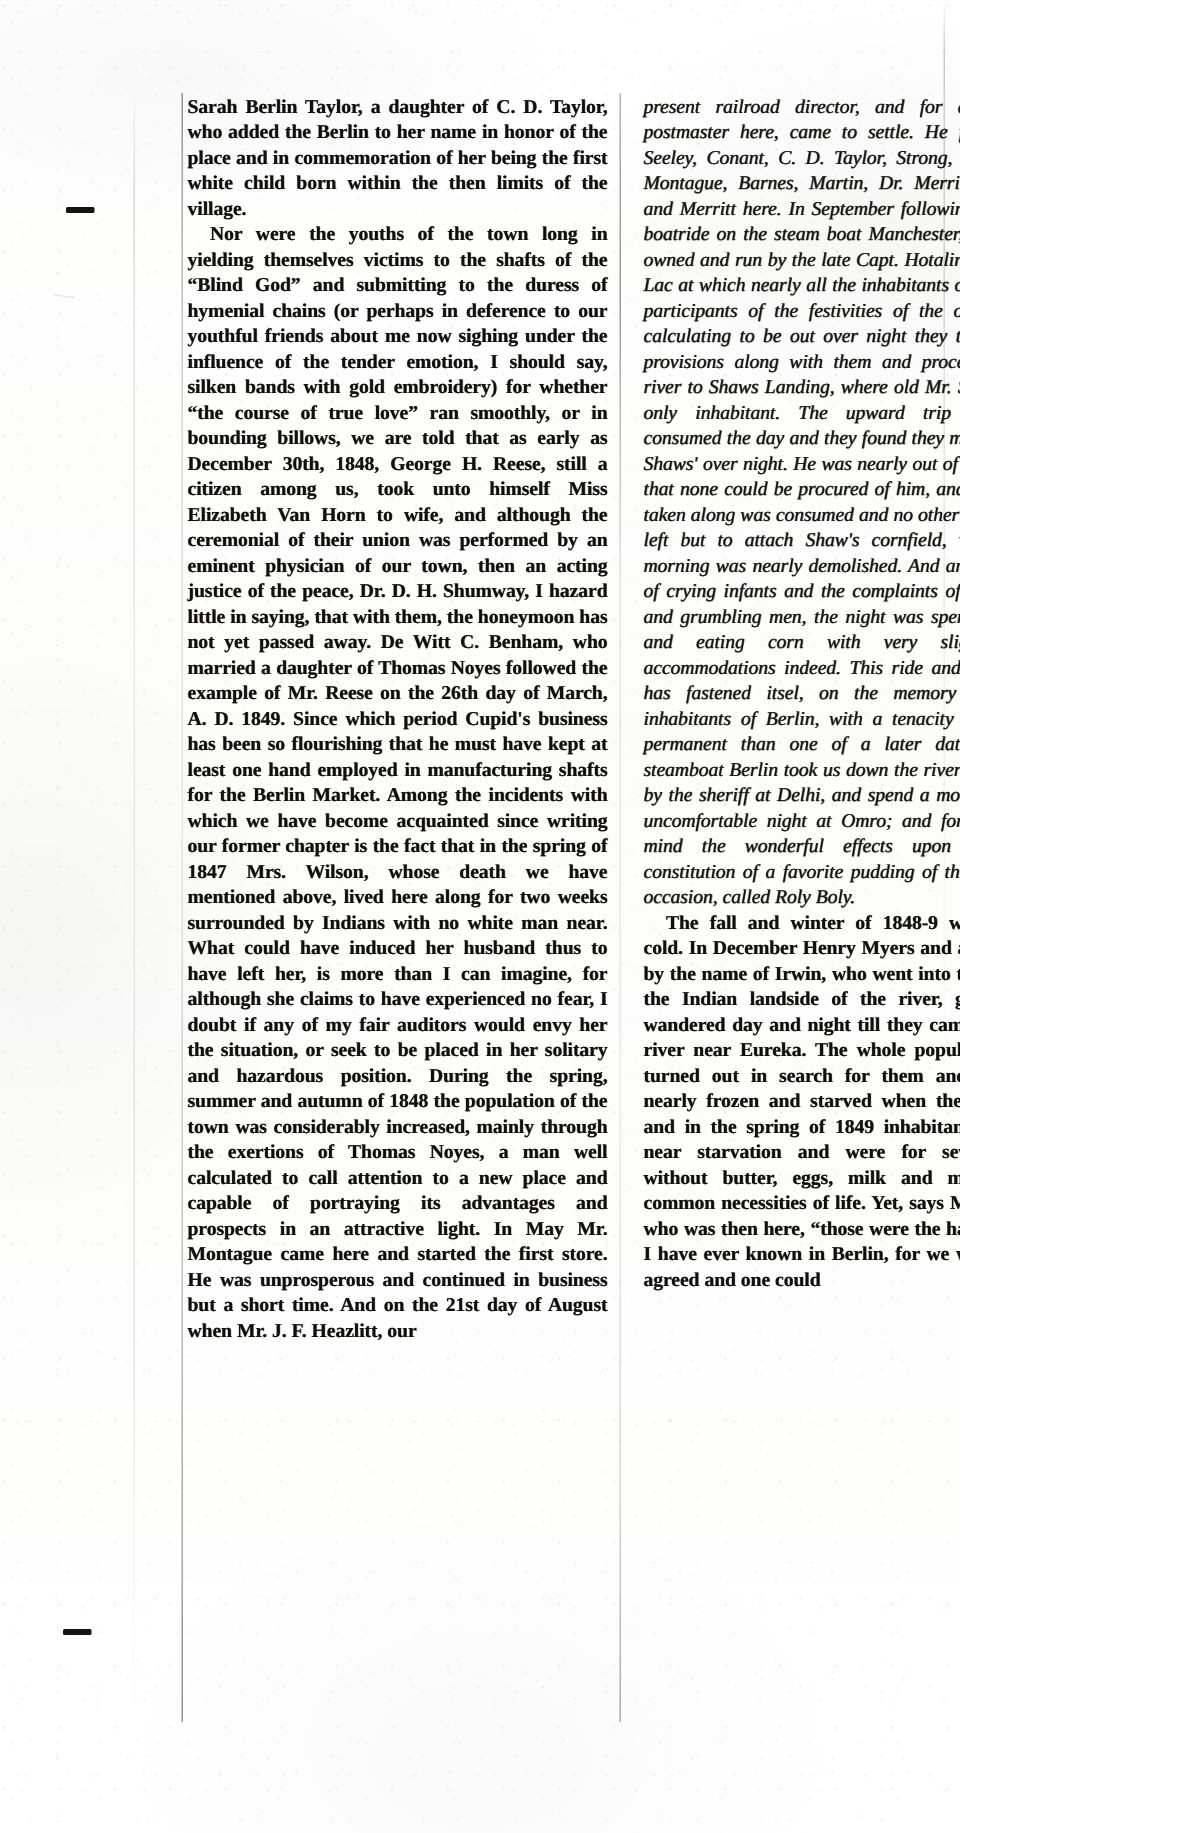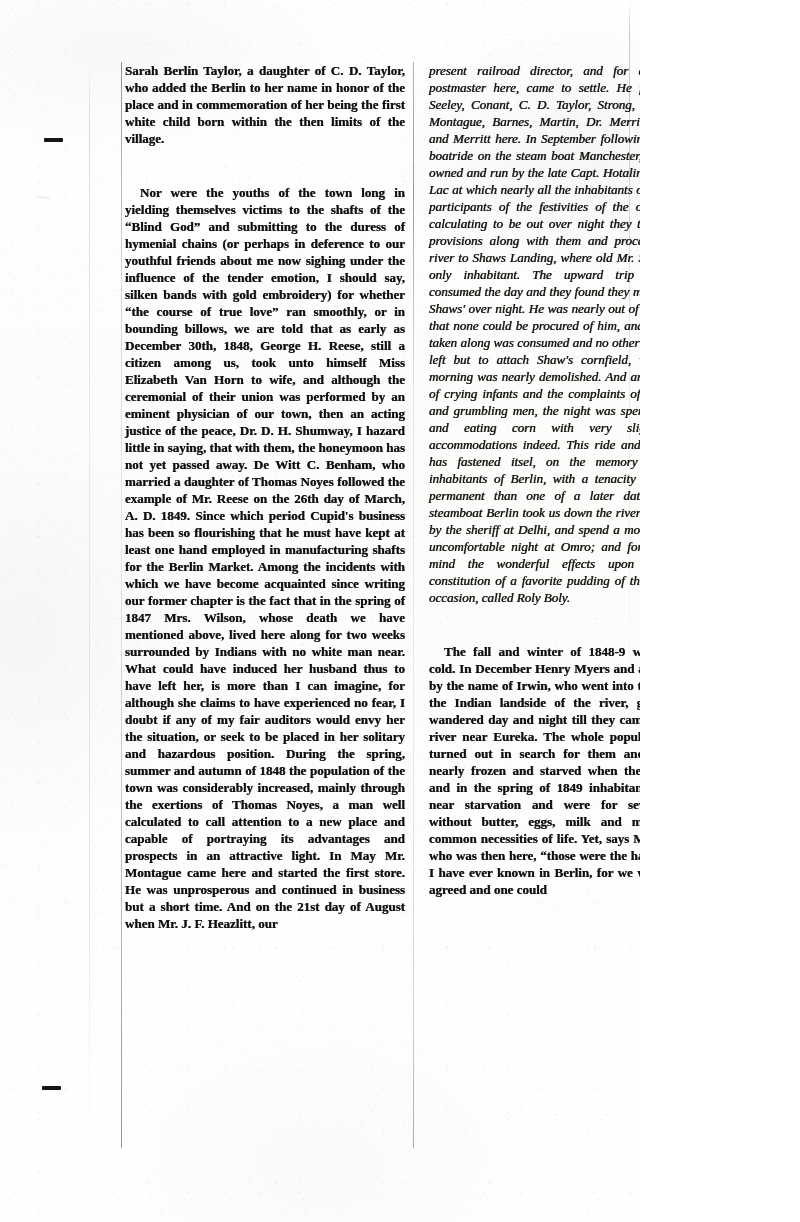--- a/index.html
+++ b/index.html
@@ -156,21 +156,21 @@
   .col-right .lighter {
     font-weight: 400;
     color: #15140f;
     text-shadow:
       0.45px 0 0 rgba(25,25,25,0.55),
       -0.35px 0 0 rgba(25,25,25,0.42),
       0 0.35px 0 rgba(25,25,25,0.30);
     font-style: italic;
   }
 
-  .col p.indent { text-indent: 15px; margin-top: 37px; }
+  .col p.indent { text-indent: 15px; }
 
   
   .margin-dash {
     position: absolute;
     width: 19px;
     height: 4px;
     background: #151515;
     border-radius: 1px;
   }
   .margin-dash.d1 { left: 44px; top: 138px; }

